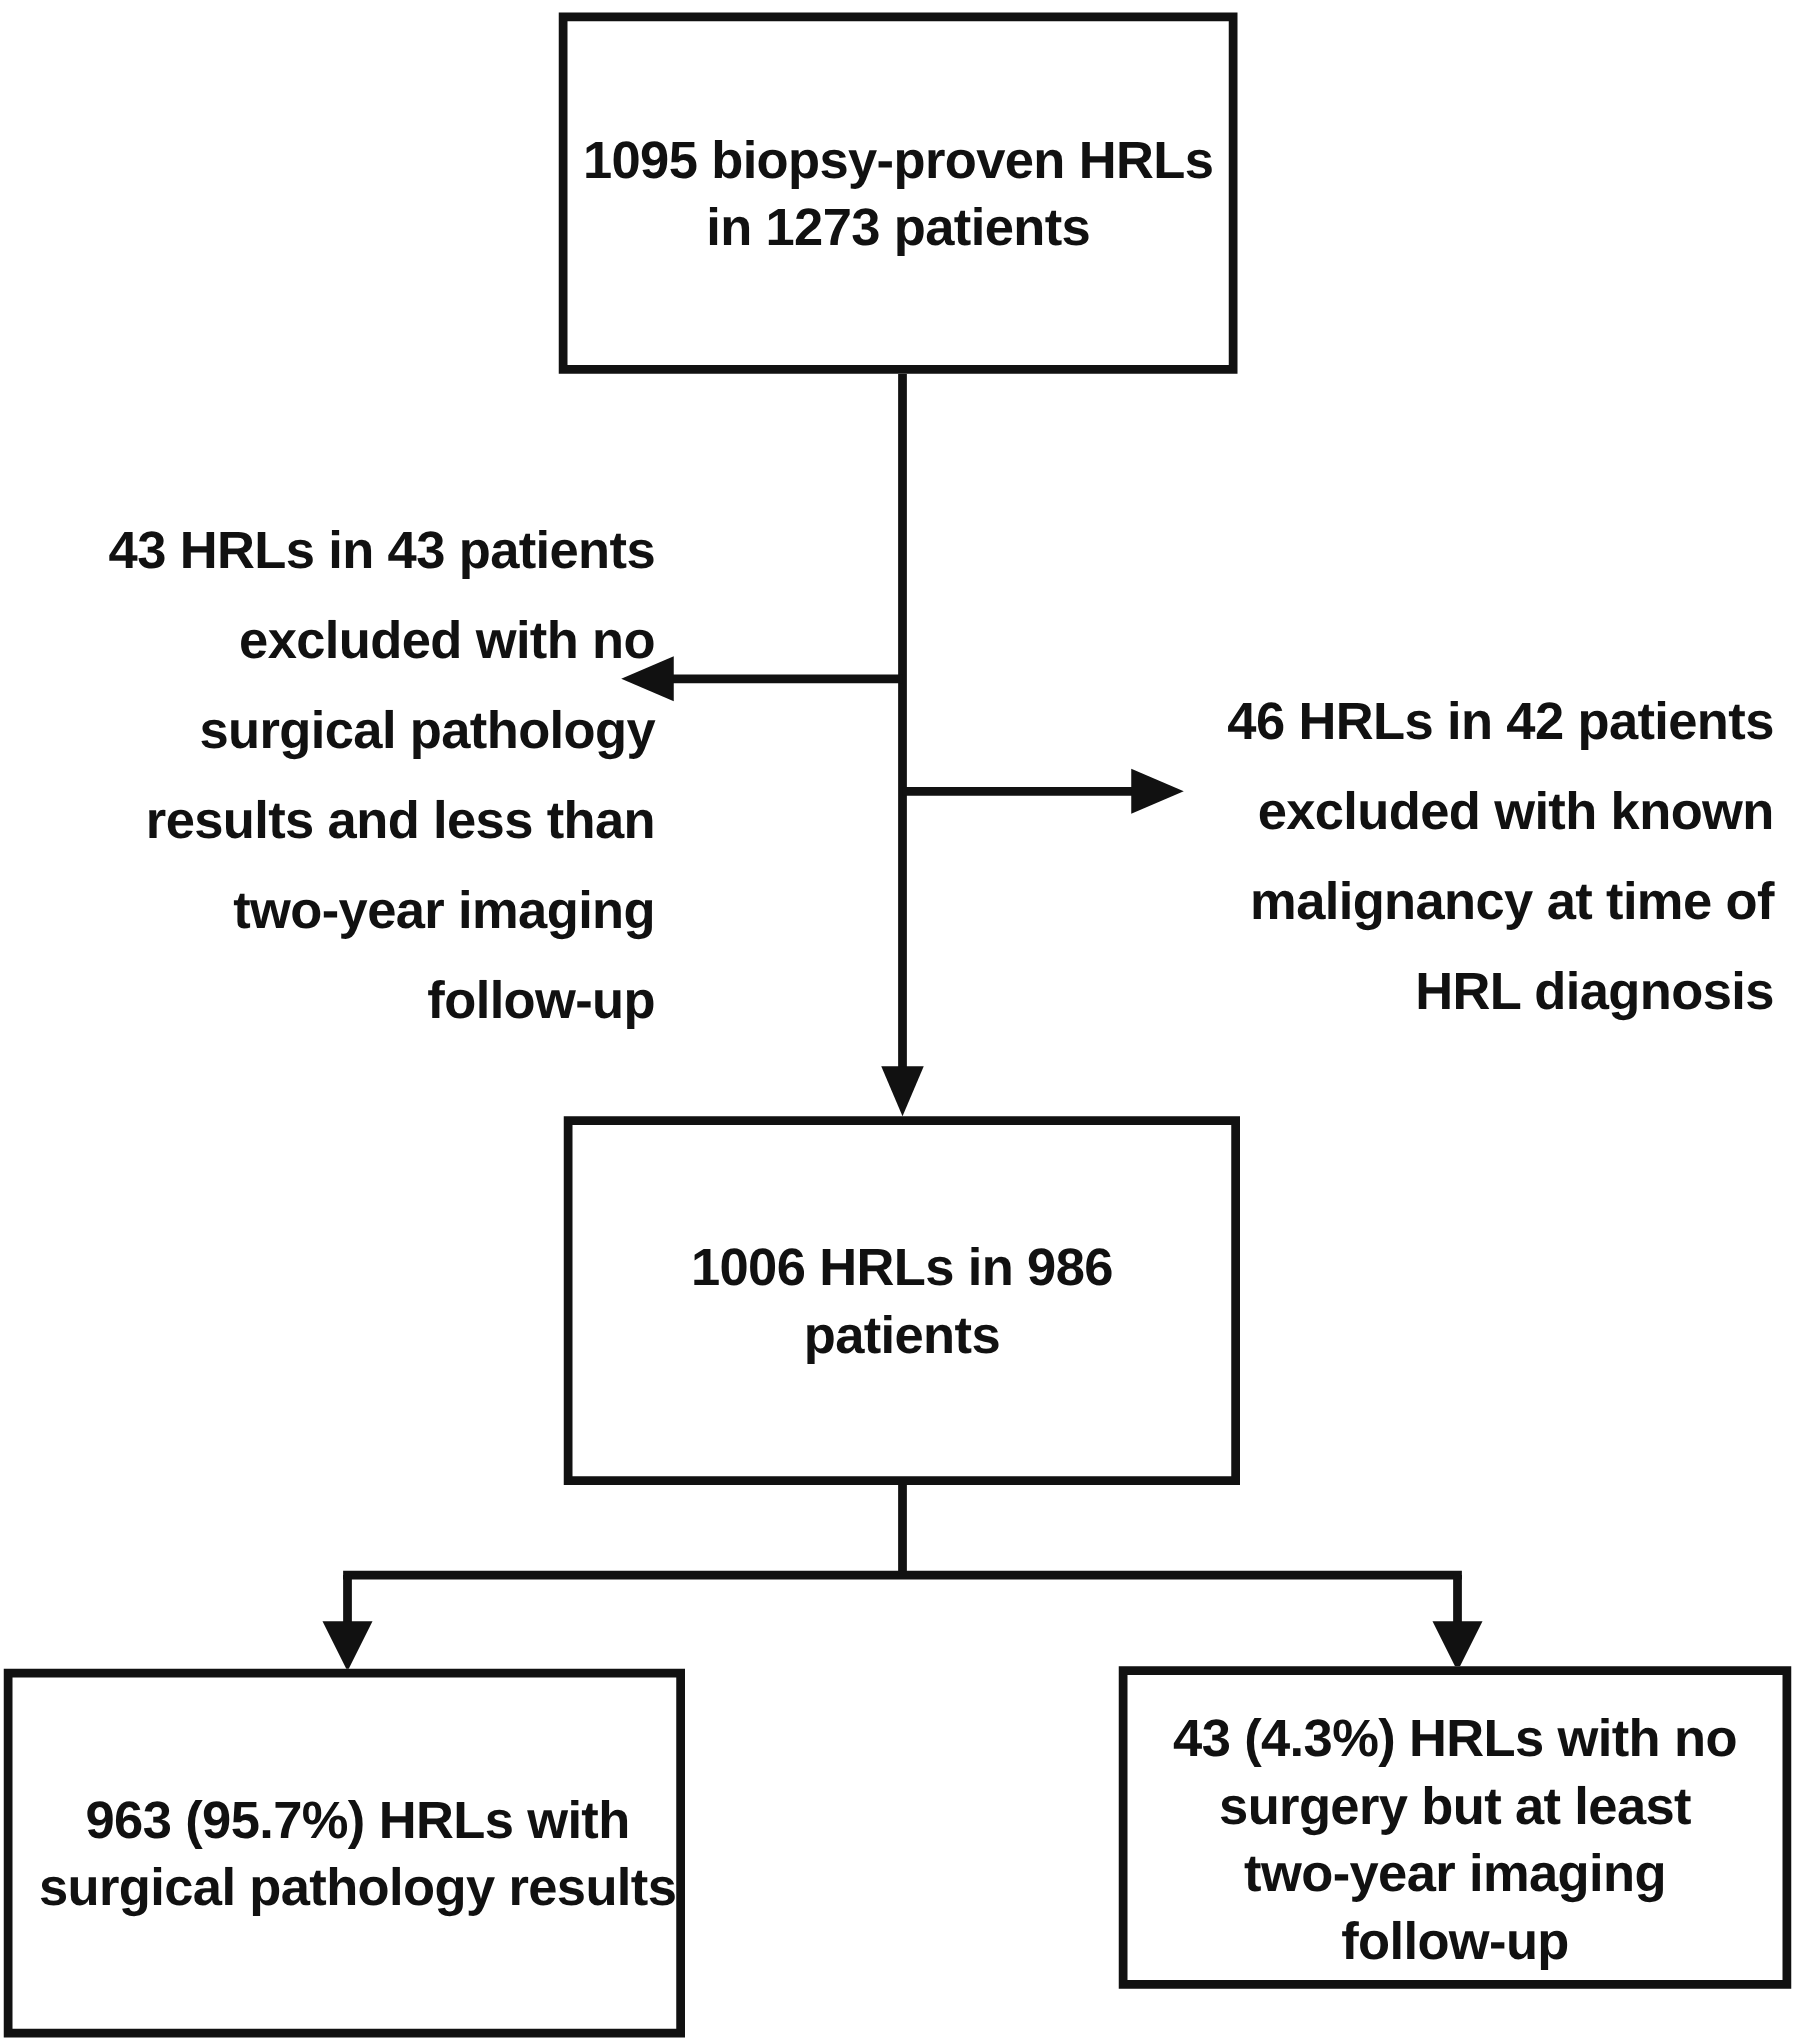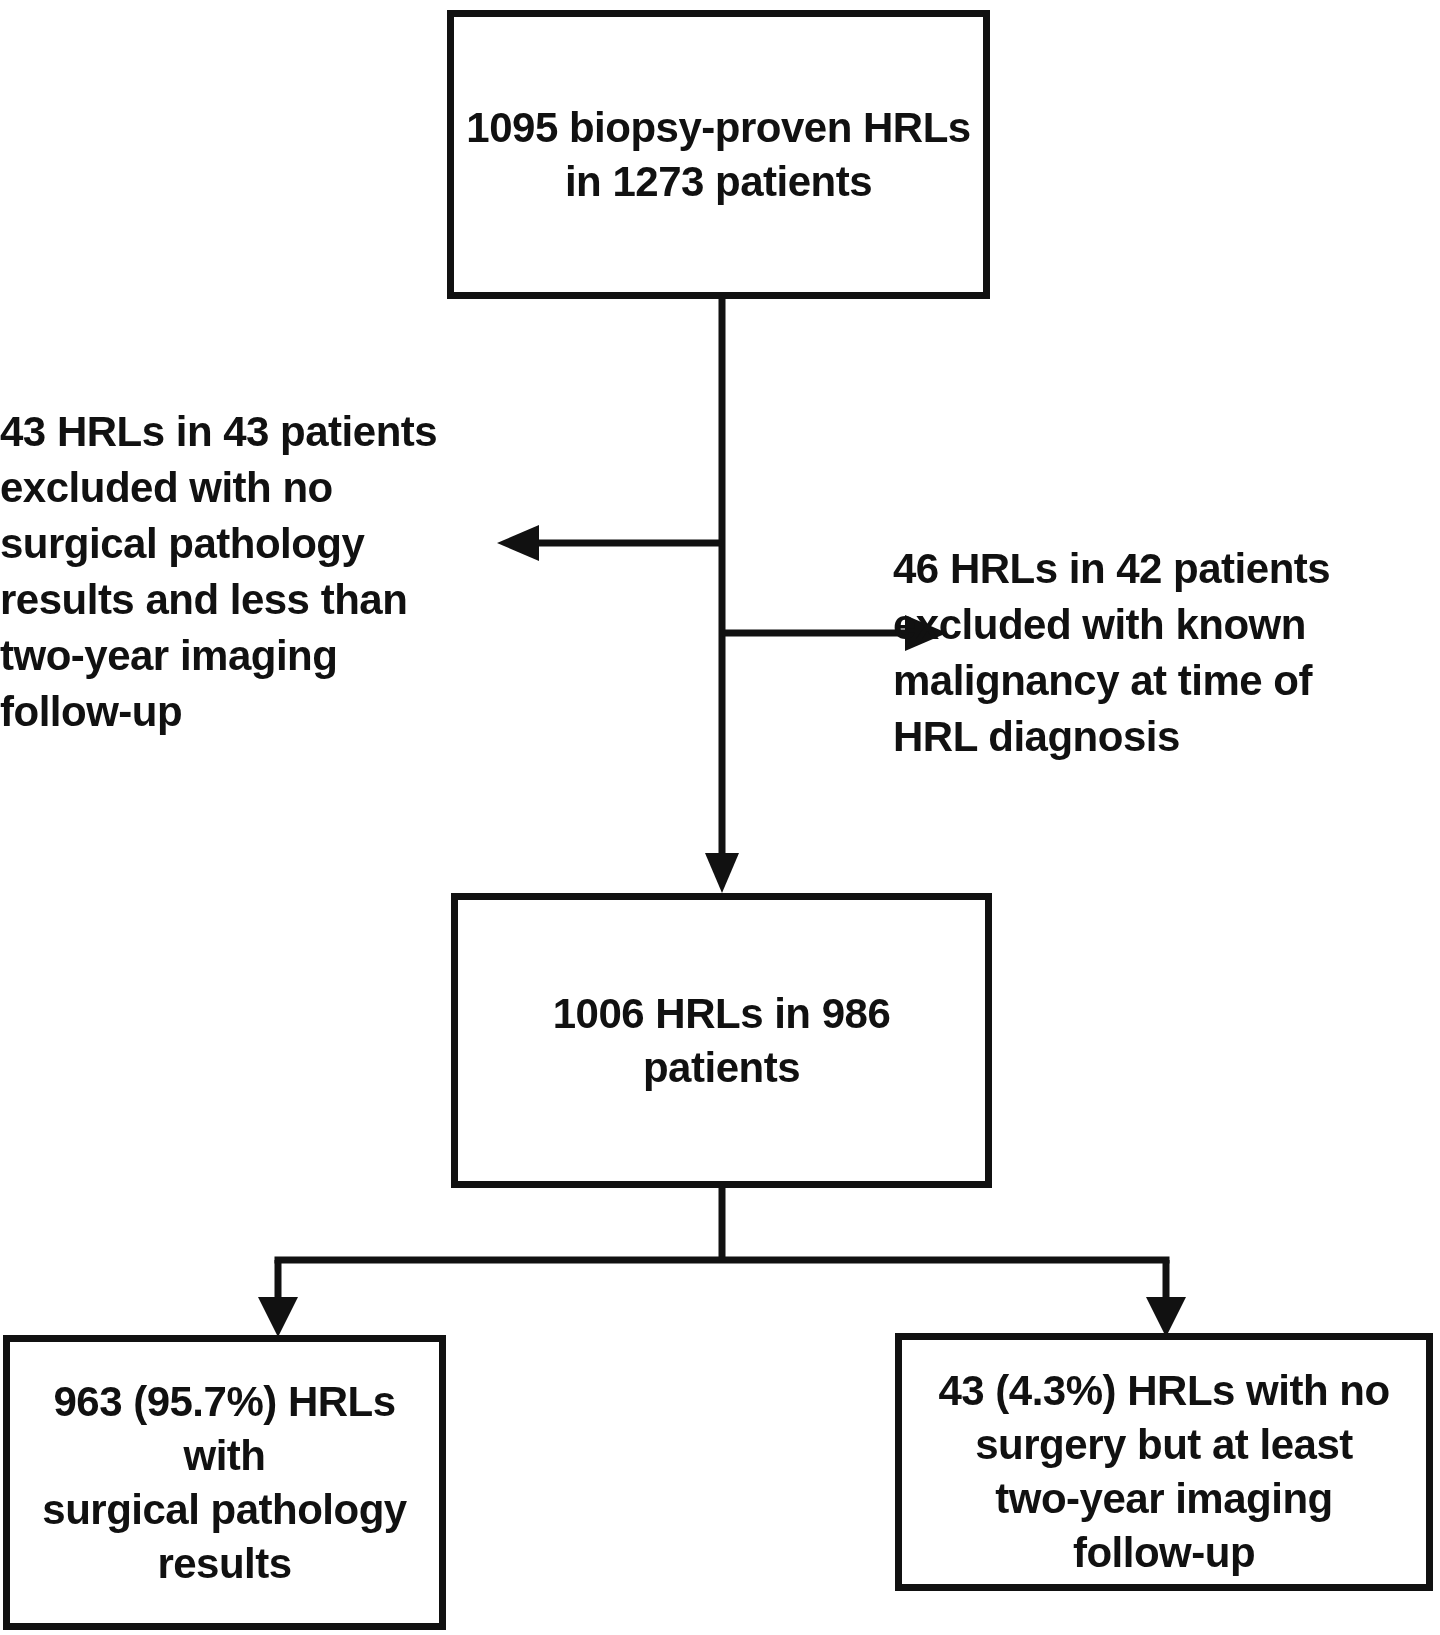--- a/index.html
+++ b/index.html
@@ -29,29 +29,30 @@
     text-align:center;
   }
   .txt{
     white-space:pre-line;
     font-size:42px;
     line-height:54px;
     letter-spacing:-0.5px;
   }
   .note{
     position:absolute;
-    text-align:left;
+    text-align:right;
     white-space:pre-line;
     font-size:42px;
-    line-height:56px;
+    line-height:72px;
     letter-spacing:-0.5px;
+    margin-left:24px;
   }
   #box-initial{left:447px;top:10px;width:543px;height:289px;}
   #box-included{left:451px;top:893px;width:541px;height:295px;justify-content:center;}
-  #box-surgical{left:3px;top:1335px;width:443px;height:295px;}
+  #box-surgical{left:3px;top:1335px;width:545px;height:295px;justify-content:flex-end;}
   #box-nosurgery{left:895px;top:1333px;width:538px;height:258px;padding-top:19px;}
   #note-left{left:0px;top:404px;width:500px;}
   #note-right{left:893px;top:541px;width:502px;}
 </style>
 </head>
 <body>
 
 <div class="canvas">
 
   <svg class="connectors" viewBox="0 0 1440 1635" aria-hidden="true">

